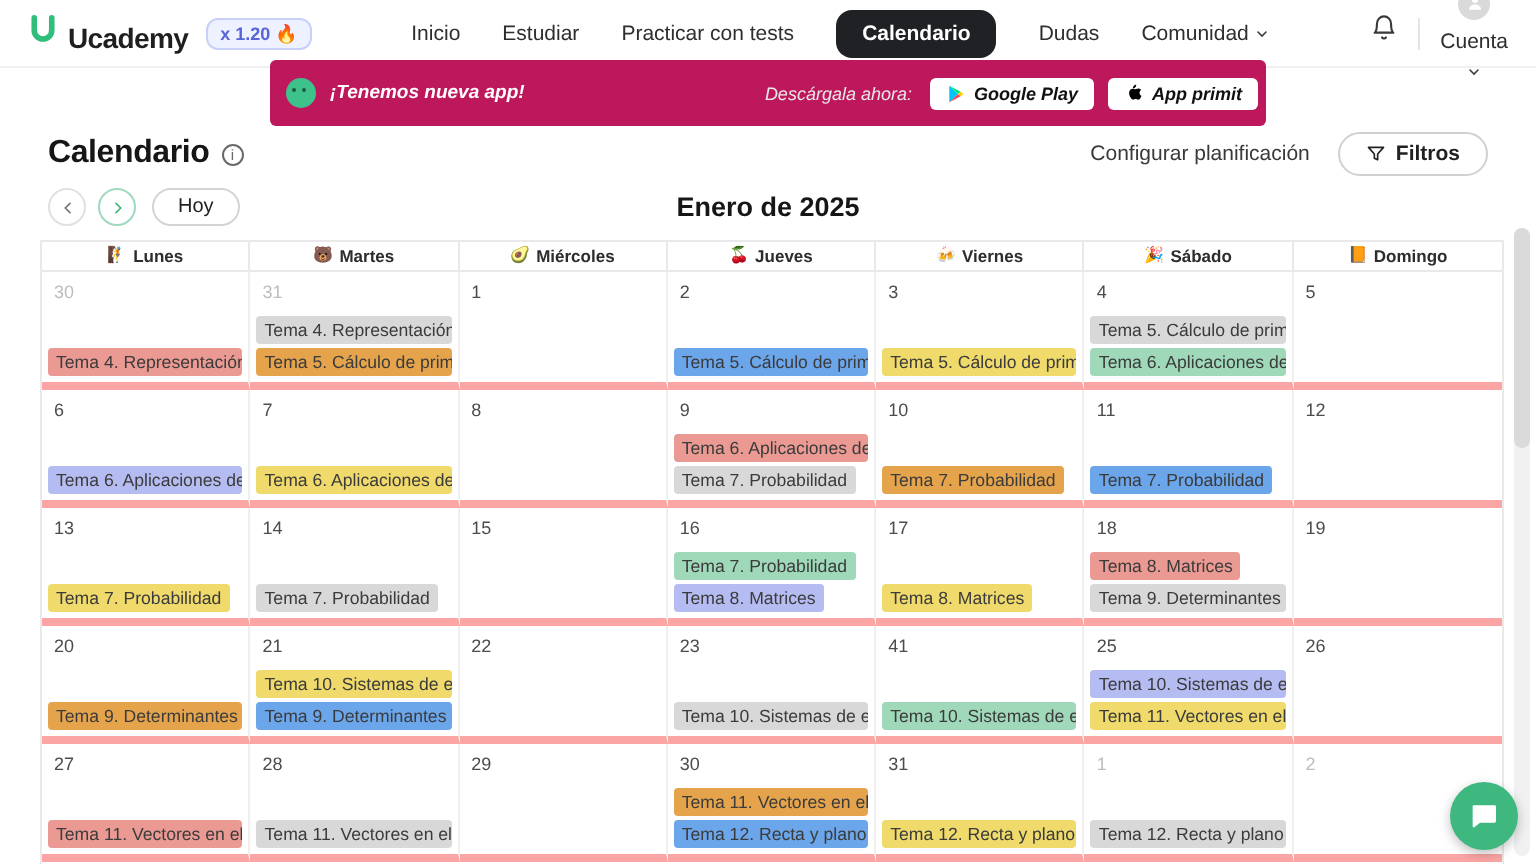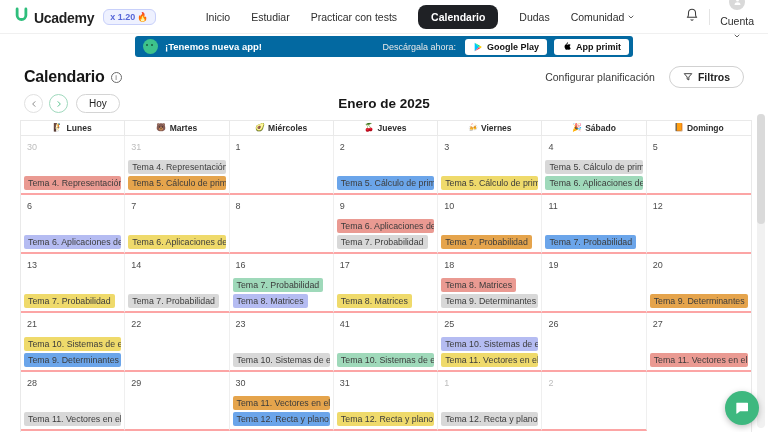--- a/index.html
+++ b/index.html
@@ -17,22 +17,22 @@
   .nav-item { cursor:pointer; display:flex; align-items:center; gap:3px; white-space:nowrap; }
   .nav-item.active { background:#1f2125; color:#fff; padding:6px 13px; border-radius:8px; font-weight:bold; }
   .hdr-right { display:flex; align-items:center; gap:10px; }
   .hdr-divider { width:1px; height:16px; background:#e4e4e4; }
   .avatar { width:16px; height:16px; border-radius:50%; background:#d9d9d9; display:flex;
     align-items:center; justify-content:center; }
   .account { display:flex; align-items:center; gap:5px; font-size:10.5px; color:#2e2e2e; cursor:pointer;flex-direction:column; }
 
   
   .banner-row { height:23px; display:flex; justify-content:center; align-items:center; margin-top:1px; }
-  .banner { width:498px; height:21px; background:#0369a1; border-radius:3px; display:flex;
-    align-items:center; padding:0 4px 0 8px; color:#fff; font-size:9.5px; gap:7px; }
+  .banner { width:498px; height:33px; background:#be185d; border-radius:3px; display:flex;
+    align-items:center; padding:0 4px 0 8px; color:#fff; font-size:9.5px; gap:7px;font-style:italic; }
   .mascot { width:15px; height:15px; border-radius:50%; background:#3ec28b; position:relative; flex:none; }
   .mascot:before { content:""; position:absolute; left:3px; top:5px; width:2px; height:2px;
     border-radius:50%; background:#1d5a3f; box-shadow:5px 0 0 #1d5a3f; }
   .banner-msg { font-weight:bold; }
   .banner-spacer { flex:1; }
   .store-label { font-size:9px; color:#e8e8e8; margin-right:2px; }
   .store-btn { background:#fff; color:#111; border-radius:3px; font-size:9px; font-weight:bold;
     display:flex; align-items:center; gap:4px; padding:2px 8px; height:16px; cursor:pointer; }
 
   
@@ -60,21 +60,21 @@
 
   
   .cal { margin:0 16px 0 20px; border:1px solid #e9e9e9; background:#fff; }
   .cal-head { display:grid; grid-template-columns:repeat(7,1fr); border-bottom:1px solid #e9e9e9; }
   .h-cell { height:14px; display:flex; align-items:center; justify-content:center; gap:3px;
     border-right:1px solid #e9e9e9; font-size:8.5px; font-weight:bold; color:#2d2d2d; }
   .h-cell:last-child { border-right:none; }
   .h-icon { font-size:8px; line-height:1; }
   .cal-body { display:grid; grid-template-columns:repeat(7,1fr); grid-auto-rows:59px;
     height:304px; overflow:hidden; }
-  .cell { border-right:1px solid #efefef; border-bottom:2px solid #fca5a5; position:relative; }
+  .cell { border-right:1px solid #efefef; border-bottom:4px solid #fca5a5; position:relative; }
   .cell:nth-child(7n) { border-right:none; }
   .day-num { font-size:9px; color:#4c4c4c; padding:3px 0 0 6px; display:inline-block; }
   .cell.outside .day-num { color:#bdbdbd; }
   .events { position:absolute; left:3px; right:3px; bottom:3px; display:flex; flex-direction:column;
     gap:2px; align-items:flex-start; }
   .pill { max-width:100%; font-size:8.8px; line-height:12px; padding:1px 4px; border-radius:2px;
     color:#3b3b3b; white-space:nowrap; overflow:hidden; cursor:pointer; }
 
   
   .scrollbar { position:absolute; right:3px; top:114px; bottom:4px; width:8px; background:#f1f1f1;
@@ -265,20 +265,21 @@
       <div class="cell"><span class="day-num">11</span><div class="events">
           <div class="pill" style="background: rgb(107, 165, 234);">Tema 7. Probabilidad</div>
         </div></div>
       <div class="cell"><span class="day-num">12</span><div class="events"></div></div>
       <div class="cell"><span class="day-num">13</span><div class="events">
           <div class="pill" style="background: rgb(239, 218, 107);">Tema 7. Probabilidad</div>
         </div></div>
       <div class="cell"><span class="day-num">14</span><div class="events">
           <div class="pill" style="background: rgb(216, 216, 216);">Tema 7. Probabilidad</div>
         </div></div>
+      <div class="cell"><span class="day-num">15</span><div class="events"></div></div>
       <div class="cell"><span class="day-num">16</span><div class="events">
           <div class="pill" style="background: rgb(159, 217, 186);">Tema 7. Probabilidad</div>
           <div class="pill" style="background: rgb(181, 188, 242);">Tema 8. Matrices</div>
         </div></div>
       <div class="cell"><span class="day-num">17</span><div class="events">
           <div class="pill" style="background: rgb(239, 218, 107);">Tema 8. Matrices</div>
         </div></div>
       <div class="cell"><span class="day-num">18</span><div class="events">
           <div class="pill" style="background: rgb(234, 154, 146);">Tema 8. Matrices</div>
           <div class="pill" style="background: rgb(216, 216, 216);">Tema 9. Determinantes</div>

